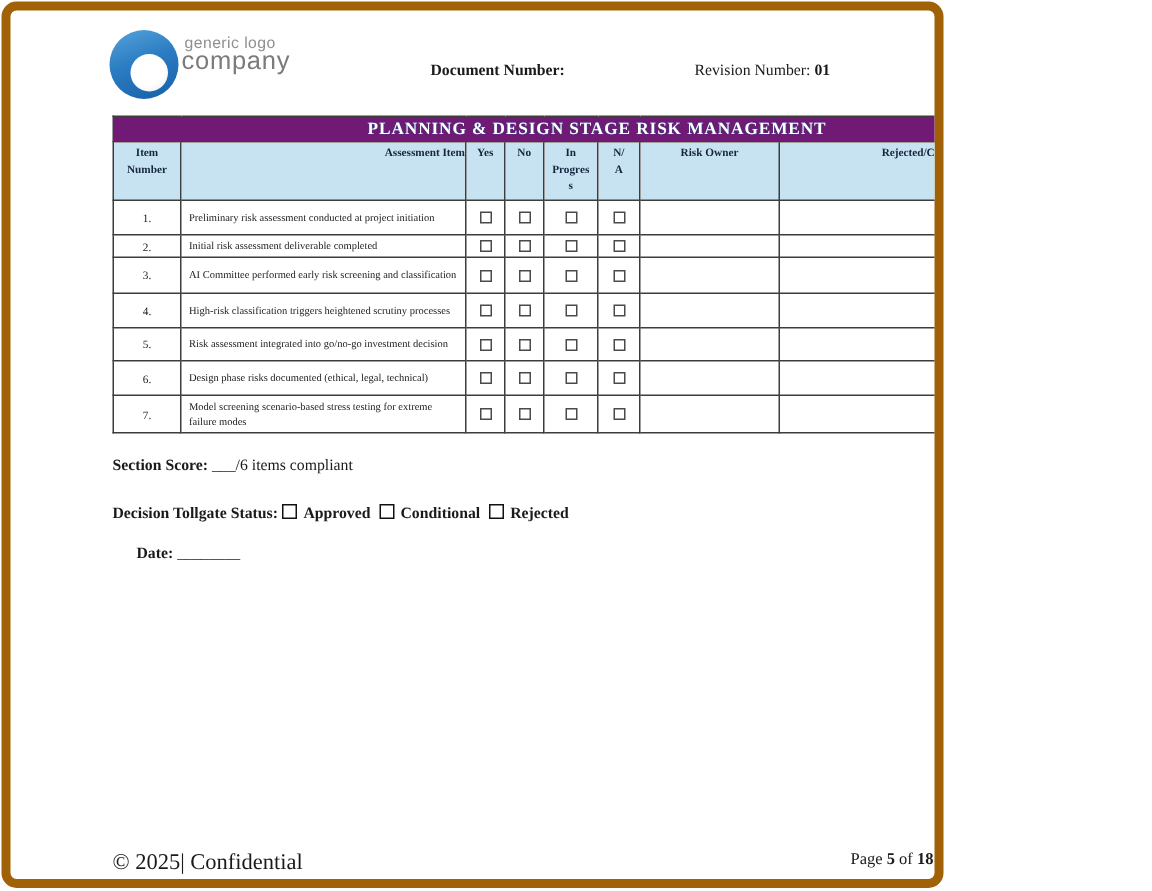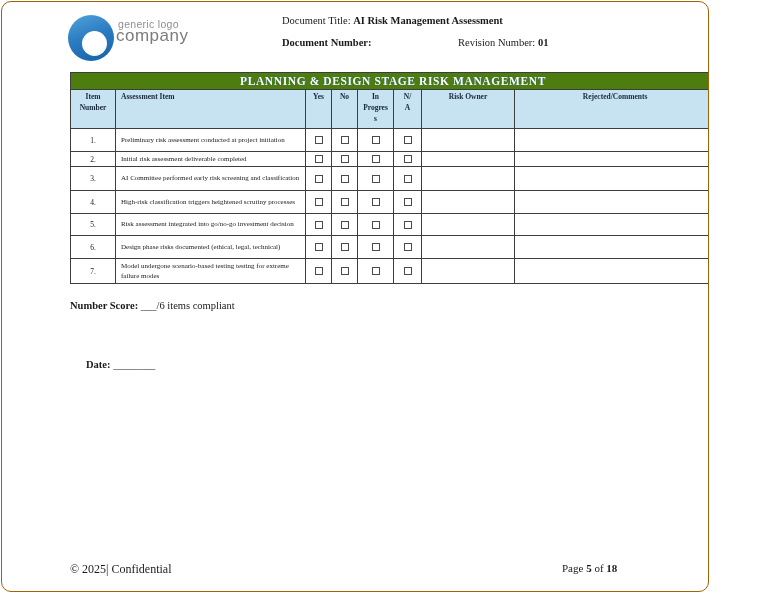--- a/index.html
+++ b/index.html
@@ -5,23 +5,23 @@
   * { margin: 0; padding: 0; box-sizing: border-box; }
   html, body { background: #fff; }
   body {
     width: 768px; height: 594px;
     font-family: "Liberation Serif", serif;
     color: #1a1a1a;
     position: relative;
   }
   .page {
     position: absolute; left: 1px; top: 1px;
-    width: 708px; height: 591px;
+    width: 628px; height: 591px;
     background: #ffffff;
-    border: 1px solid #a16207;
+    border: 6px solid #a16207;
     border-radius: 10px;
     overflow: hidden;
   }
 
   
   .logo-blue {
     position: absolute; left: 66px; top: 13px;
     width: 46px; height: 46px; border-radius: 50%;
     background: linear-gradient(160deg, #55a4dc 0%, #2b7cc2 45%, #1660a8 100%);
   }
@@ -53,42 +53,42 @@
     width: 645px;
     border-collapse: collapse;
     table-layout: fixed;
     font-size: 7px;
   }
   table.risk td, table.risk th {
     border: 1px solid #3d3d3d;
     overflow: hidden;
   }
   .t-title {
-    background: #4d7c0f;
+    background: #701a75;
     color: #ffffff;
     text-shadow: 0 0 1px #11608f;
     font-weight: bold;
     font-size: 11.5px;
     letter-spacing: 0.6px;
     text-align: center;
     height: 17px;
   }
   tr.head th {
     background: #c7e3f1;
     color: #17253f;
     font-weight: bold;
     font-size: 7.5px;
     vertical-align: top;
     padding-top: 2px;
     height: 39px;
     text-align: center;
     white-space: pre-line;
     line-height: 1.45;
   }
-  tr.head th.h-item-desc { text-align: left; padding-left: 5px; }
+  tr.head th.h-item-desc { text-align: right; padding-left: 5px; }
   td.c-num { text-align: center; vertical-align: middle; font-size: 7.5px; }
   td.c-item {
     text-align: left; vertical-align: middle;
     padding: 1px 4px 1px 5px; line-height: 1.45; font-size: 7px;
   }
   td.c-check { text-align: center; vertical-align: middle; }
   .cb {
     display: inline-block; width: 8px; height: 8px;
     border: 1px solid #4a4a4a; background: #fff; vertical-align: middle;
     cursor: pointer;
@@ -99,39 +99,35 @@
   .tollgate { position: absolute; left: 68px; top: 329px; font-size: 10.5px; font-weight: bold; }
   .tg-box {
     display: inline-block; width: 10px; height: 10px;
     border: 1.4px solid #111; background: #fff; vertical-align: -1px;
     margin: 0 4px 0 6px; cursor: pointer;
   }
   .tg-box.first { margin-left: 3px; }
   .date-line { position: absolute; left: 84px; top: 357px; font-size: 10.5px; }
 
   
-  .footer-left { position: absolute; left: 68px; top: 560px; font-size: 12px; }
+  .footer-left { position: absolute; left: 68px; top: 560px; font-size: 15px; }
   .footer-right { position: absolute; left: 560px; top: 560px; font-size: 11px; }
 </style>
 </head>
 <body>
 
 <div class="page">
 
   <div>
     <div class="logo-blue"></div>
     <div class="logo-white"></div>
     <div class="logo-top-text">generic logo</div>
     <div class="logo-bottom-text">company</div>
   </div>
 
-  <div class="doc-header-line1">
-    <span>Document Title:</span>
-    <span class="b">AI Risk Management Assessment</span>
-  </div>
   <div class="doc-number">
     <span>Document Number:</span>
     <span class="b"></span>
   </div>
   <div class="doc-revision">
     <span>Revision Number:</span>
     <span class="b">01</span>
   </div>
 
   <table class="risk">
@@ -220,36 +216,39 @@
       <td class="c-item">Design phase risks documented (ethical, legal, technical)</td>
       <td class="c-check"><span class="cb"></span></td>
       <td class="c-check"><span class="cb"></span></td>
       <td class="c-check"><span class="cb"></span></td>
       <td class="c-check"><span class="cb"></span></td>
       <td></td>
       <td></td>
     </tr>
         <tr style="height: 25px;">
       <td class="c-num">7.</td>
-      <td class="c-item">Model undergone scenario-based testing testing for extreme failure modes</td>
+      <td class="c-item">Model screening scenario-based stress testing for extreme failure modes</td>
       <td class="c-check"><span class="cb"></span></td>
       <td class="c-check"><span class="cb"></span></td>
       <td class="c-check"><span class="cb"></span></td>
       <td class="c-check"><span class="cb"></span></td>
       <td></td>
       <td></td>
     </tr>
       </tbody>
   </table>
 
   <div class="section-score">
-    <span class="b">Number Score:</span>
+    <span class="b">Section Score:</span>
     <span>___/6 items compliant</span>
   </div>
 
+  <div class="tollgate">
+    <span>Decision Tollgate Status:</span><span class="tg-box first"></span><span>Approved</span><span class="tg-box"></span><span>Conditional</span><span class="tg-box"></span><span>Rejected</span>
+  </div>
 
   <div class="date-line">
     <span class="b">Date:</span>
     <span>________</span>
   </div>
 
   <div class="footer-left">© 2025| Confidential</div>
   <div class="footer-right">
     <span>Page</span>
     <span class="b">5</span>

